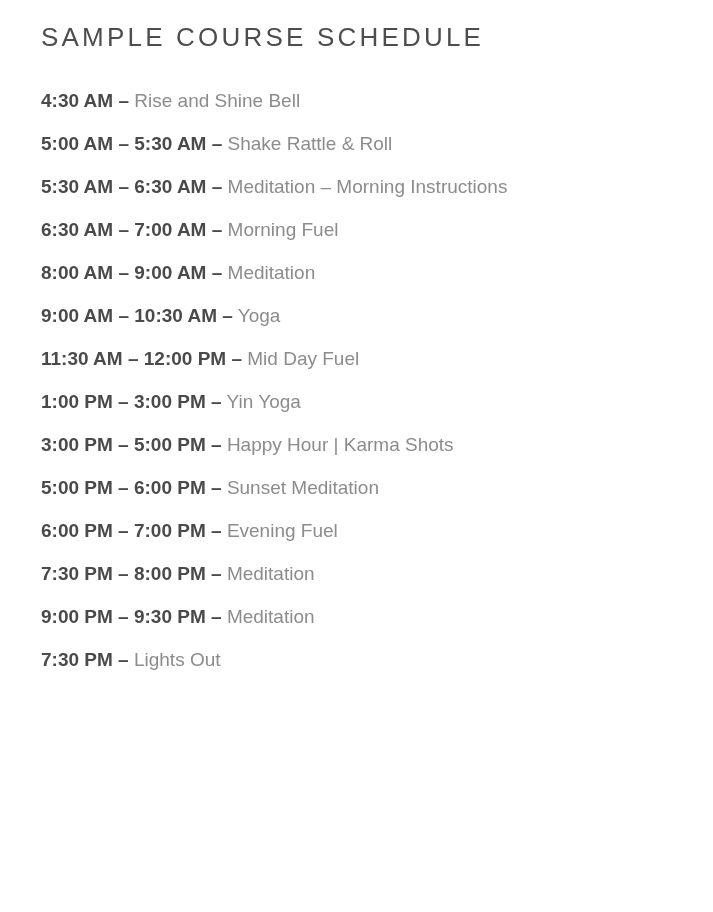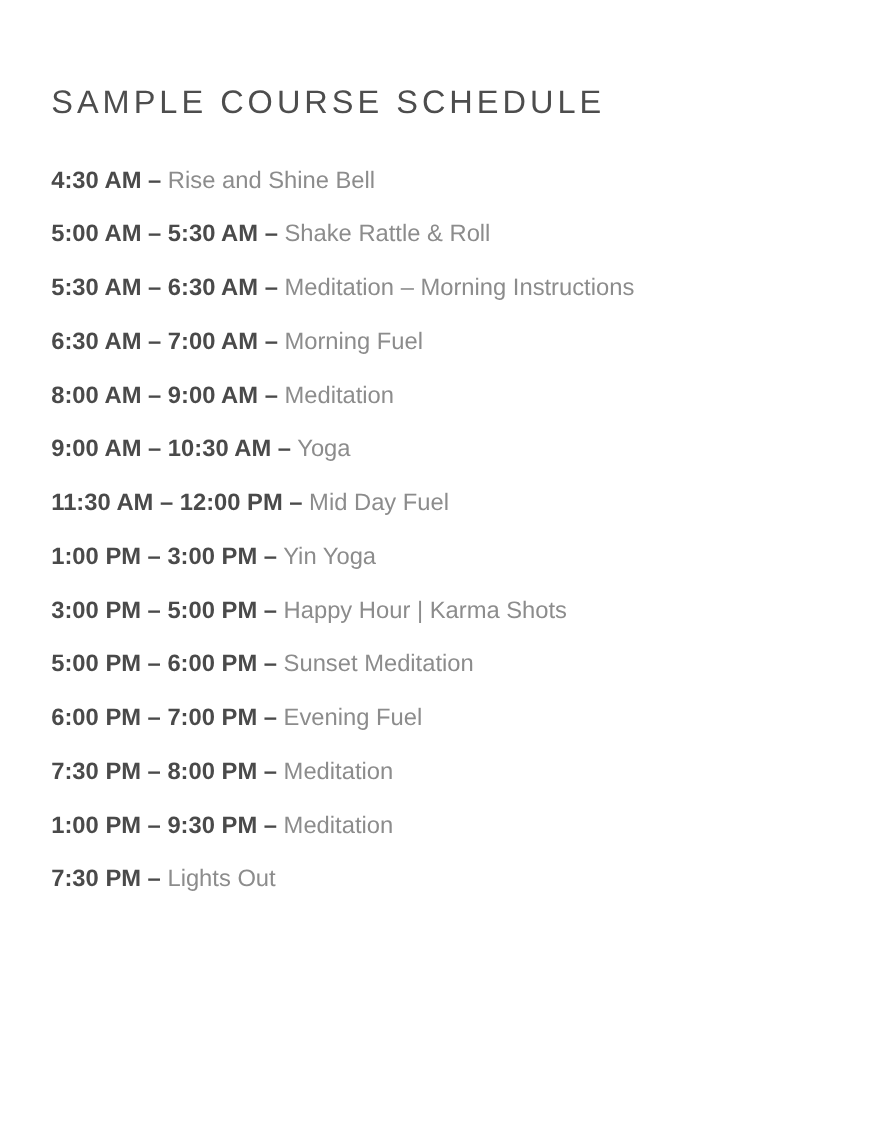--- a/index.html
+++ b/index.html
@@ -8,23 +8,22 @@
   }
   body {
     width: 713px;
     height: 912px;
     background: #ffffff;
     font-family: "Liberation Sans", sans-serif;
     color: #4a4a4a;
     overflow: hidden;
   }
   .page {
-    padding: 34px 20px 0 41px;
+    padding: 22px 20px 0 41px;
     box-sizing: border-box;
-    margin-top: 32px;
   }
   .page-title {
     font-size: 26px;
     font-weight: 400;
     letter-spacing: 3.2px;
     color: #4d4d4d;
     margin: 0 0 26px 0;
     line-height: 1.2;
     white-space: nowrap;
   }
@@ -60,16 +59,16 @@
       <li class="schedule-item"><span class="schedule-time">5:30 AM – 6:30 AM –</span> <span class="schedule-activity">Meditation – Morning Instructions</span></li>
       <li class="schedule-item"><span class="schedule-time">6:30 AM – 7:00 AM –</span> <span class="schedule-activity">Morning Fuel</span></li>
       <li class="schedule-item"><span class="schedule-time">8:00 AM – 9:00 AM –</span> <span class="schedule-activity">Meditation</span></li>
       <li class="schedule-item"><span class="schedule-time">9:00 AM – 10:30 AM –</span> <span class="schedule-activity">Yoga</span></li>
       <li class="schedule-item"><span class="schedule-time">11:30 AM – 12:00 PM –</span> <span class="schedule-activity">Mid Day Fuel</span></li>
       <li class="schedule-item"><span class="schedule-time">1:00 PM – 3:00 PM –</span> <span class="schedule-activity">Yin Yoga</span></li>
       <li class="schedule-item"><span class="schedule-time">3:00 PM – 5:00 PM –</span> <span class="schedule-activity">Happy Hour | Karma Shots</span></li>
       <li class="schedule-item"><span class="schedule-time">5:00 PM – 6:00 PM –</span> <span class="schedule-activity">Sunset Meditation</span></li>
       <li class="schedule-item"><span class="schedule-time">6:00 PM – 7:00 PM –</span> <span class="schedule-activity">Evening Fuel</span></li>
       <li class="schedule-item"><span class="schedule-time">7:30 PM – 8:00 PM –</span> <span class="schedule-activity">Meditation</span></li>
-      <li class="schedule-item"><span class="schedule-time">1:00 PM – 9:30 PM –</span> <span class="schedule-activity">Meditation</span></li>
+      <li class="schedule-item"><span class="schedule-time">9:00 PM – 9:30 PM –</span> <span class="schedule-activity">Meditation</span></li>
       <li class="schedule-item"><span class="schedule-time">7:30 PM –</span> <span class="schedule-activity">Lights Out</span></li>
     </ul>
 </div>
 
 </body></html>

